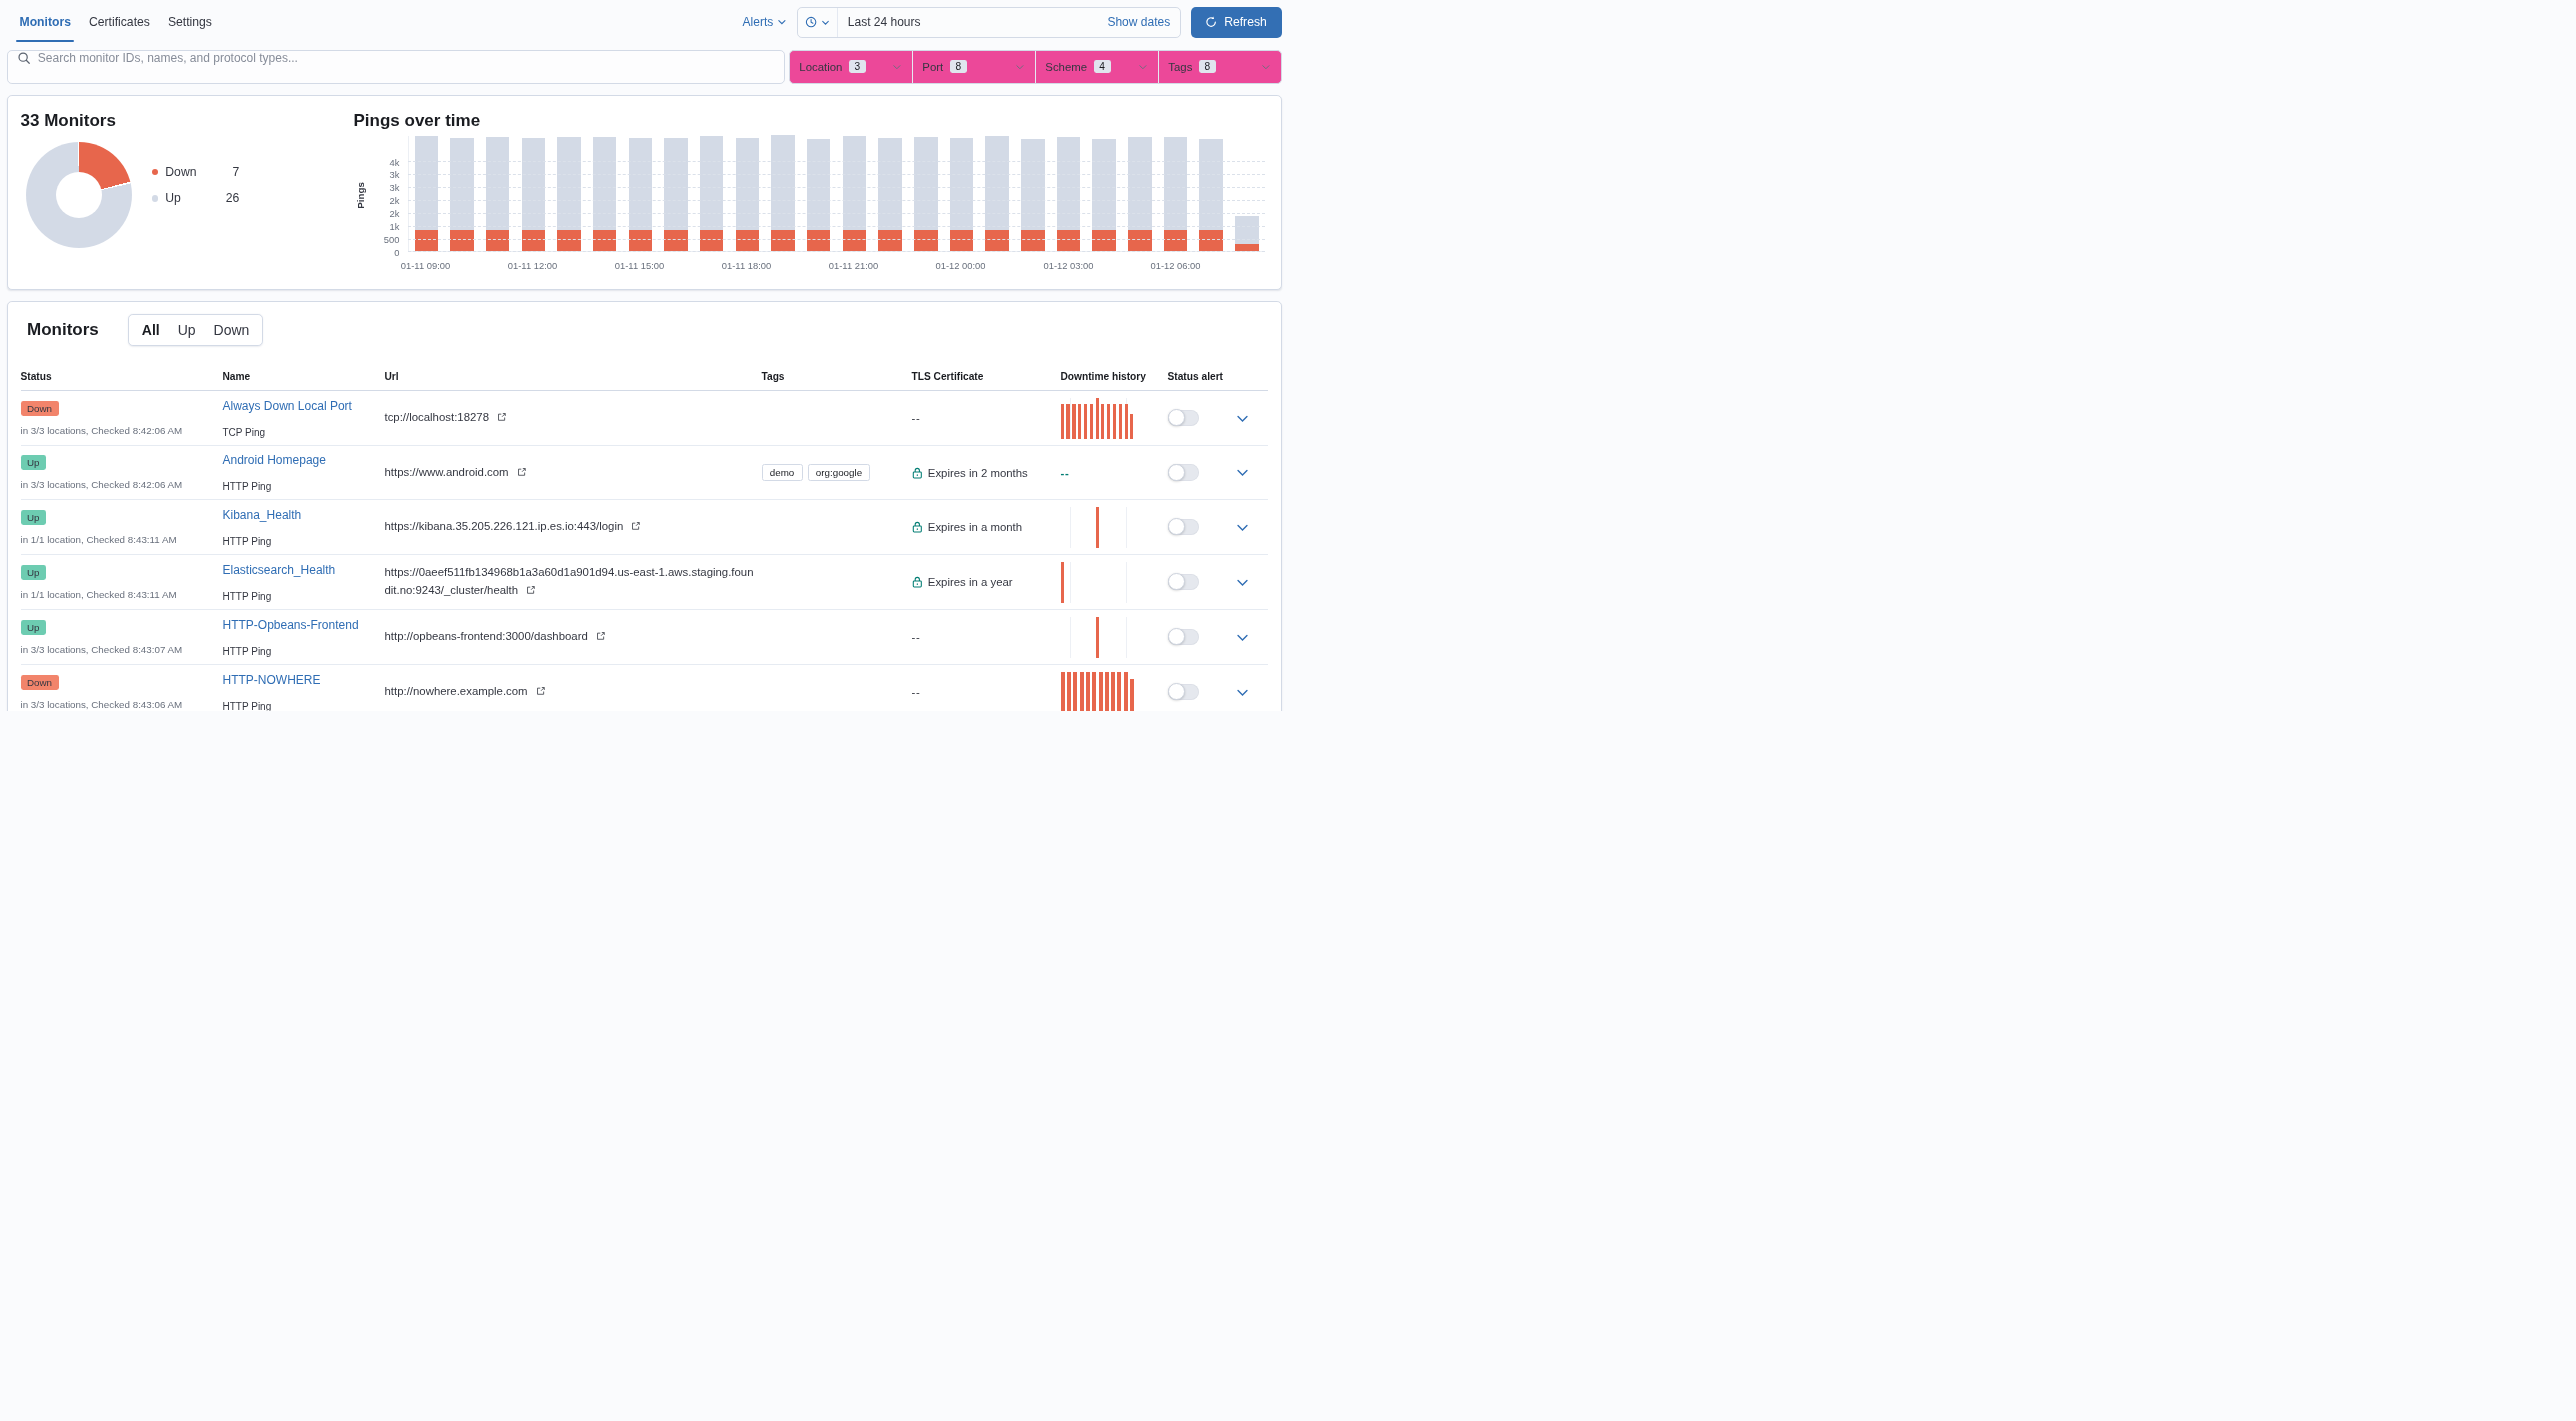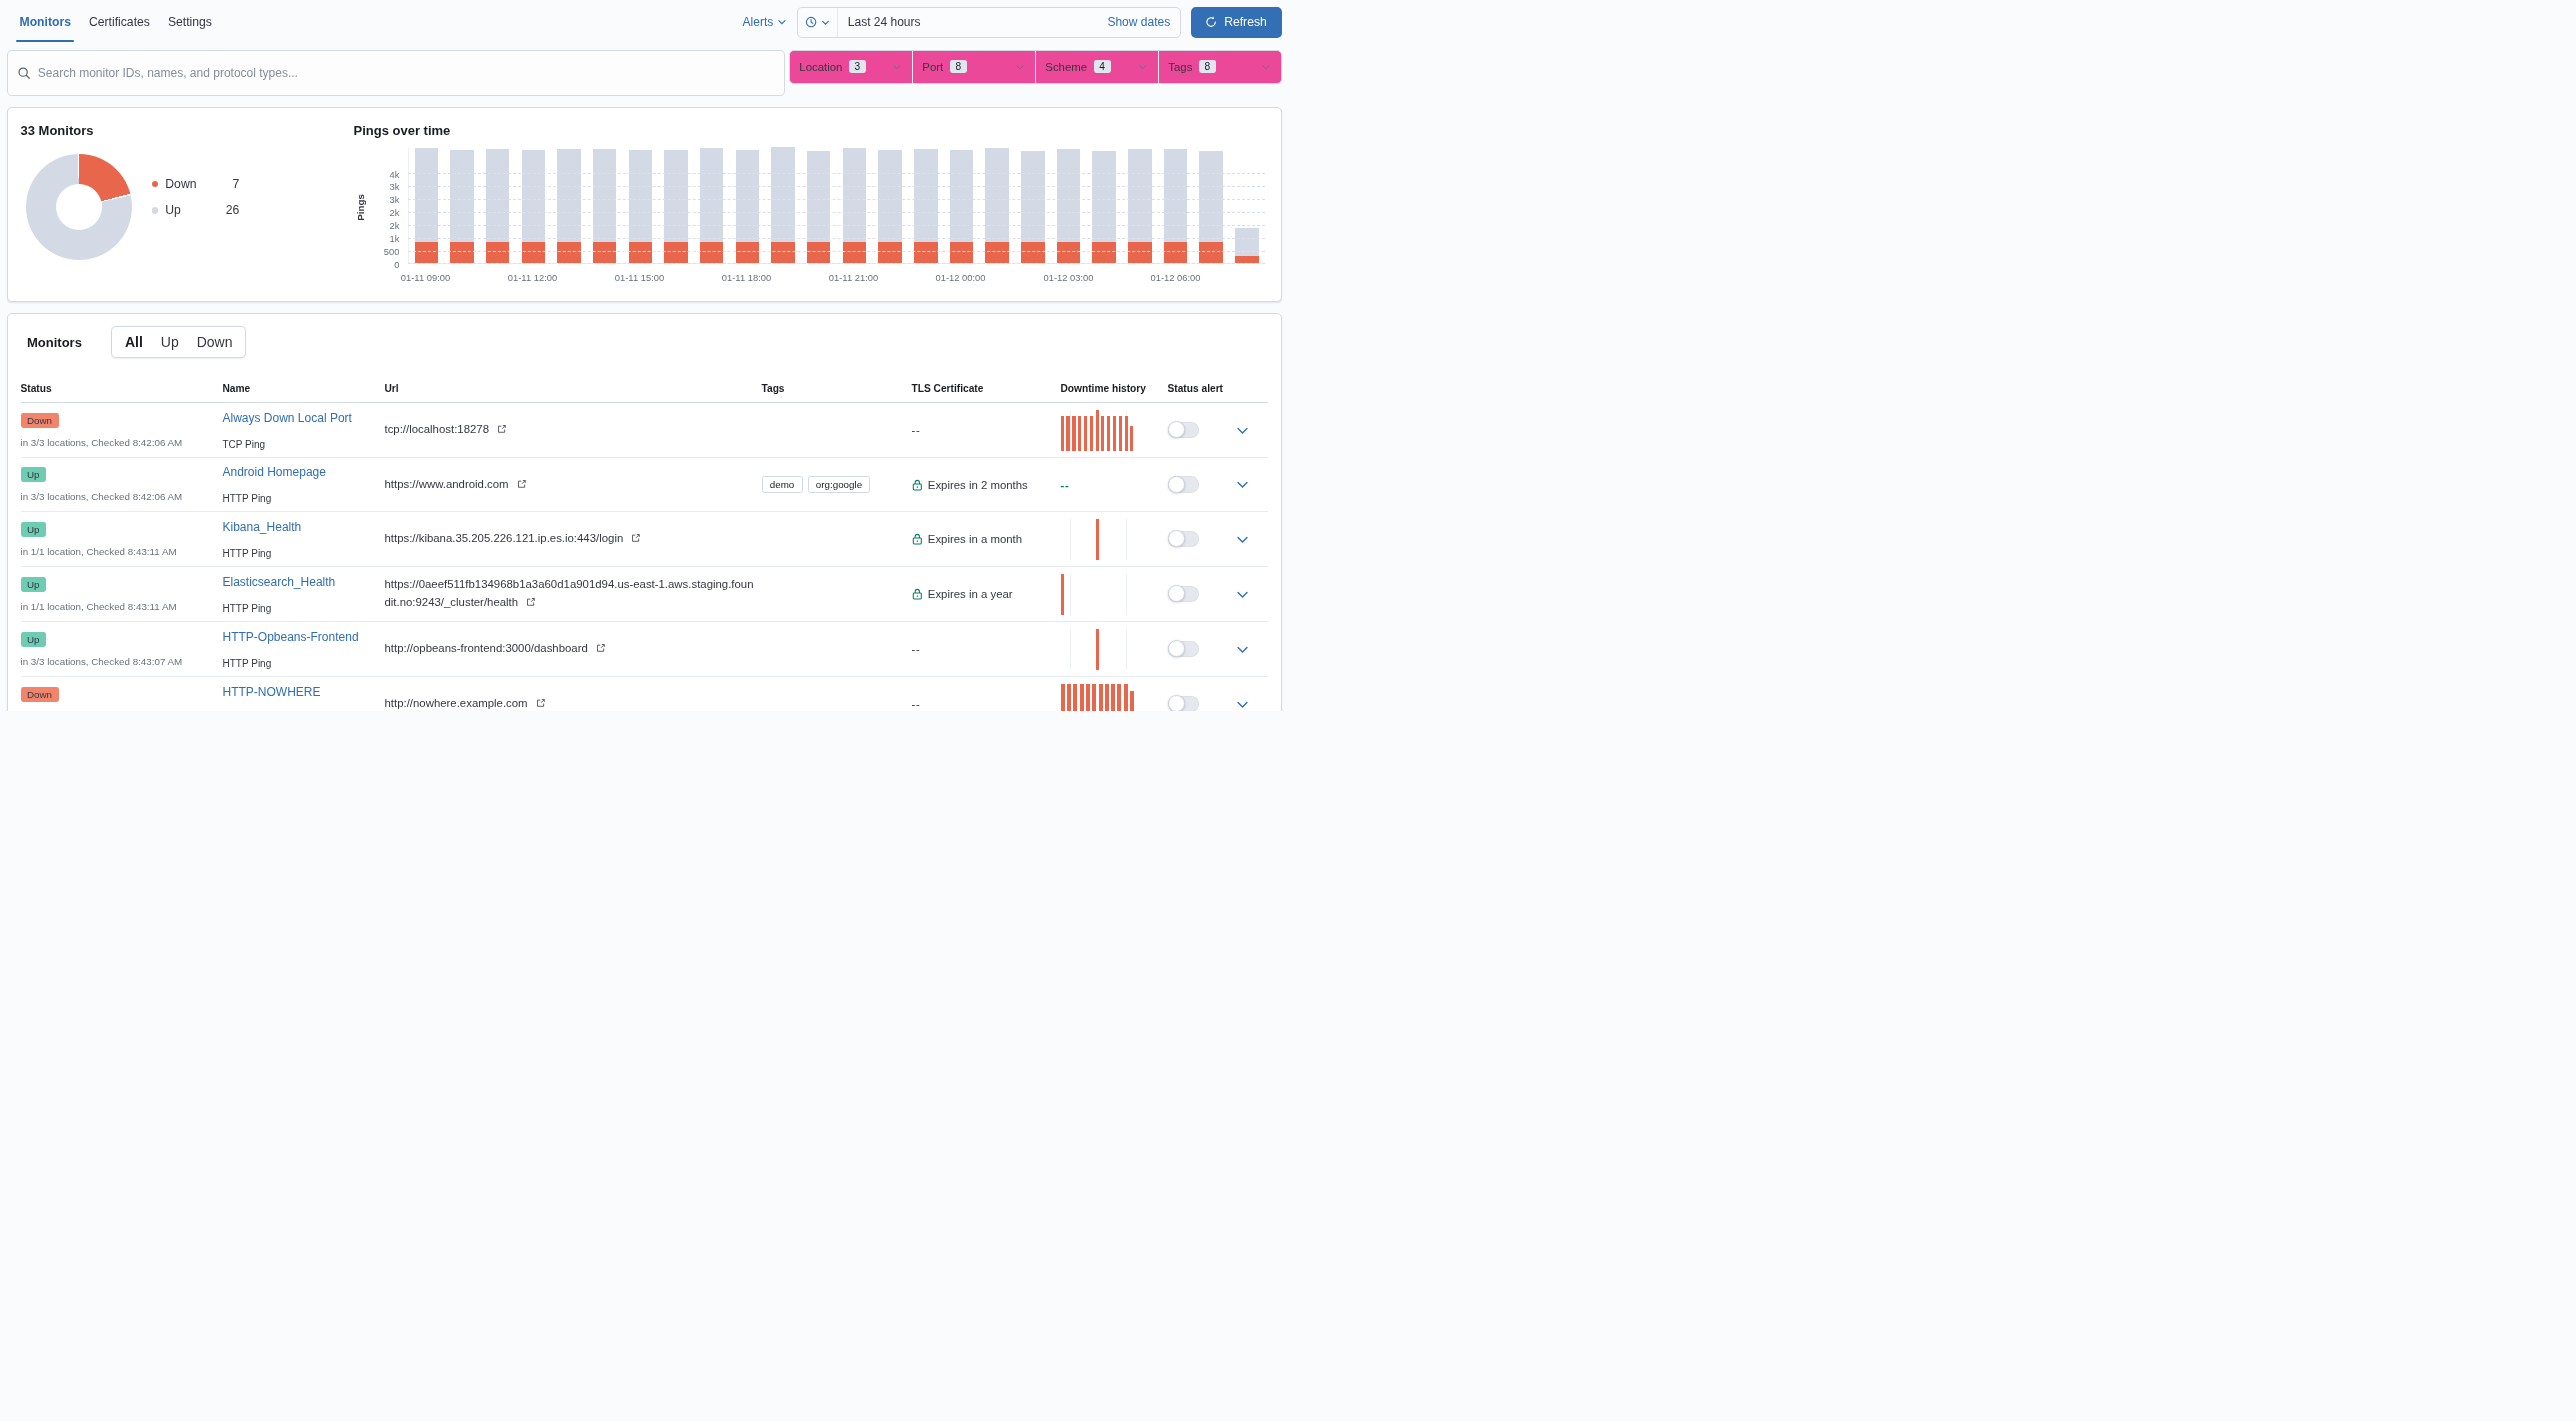--- a/index.html
+++ b/index.html
@@ -20,36 +20,36 @@
   .top-right{margin-left:auto;display:flex;align-items:center;gap:9.8px}
   .alerts{color:var(--primary);font-size:12px;display:flex;align-items:center;gap:4.1px;cursor:pointer}
   .datepicker{display:flex;align-items:center;width:384px;height:31px;background:#fbfcfd;border:0.8px solid var(--border);border-radius:4.9px;overflow:hidden}
   .dp-quick{display:flex;align-items:center;gap:3.3px;padding:0 7.3px;height:100%;border-right:0.8px solid #e4e9f2;cursor:pointer;color:var(--primary)}
   .dp-value{padding:0 9.8px;font-size:12px;color:var(--text);flex:1;cursor:pointer}
   .dp-showdates{padding:0 9.8px;color:var(--primary);font-size:12px;cursor:pointer;white-space:nowrap}
   .refresh-btn{display:flex;align-items:center;gap:6.5px;height:31px;padding:0 14.7px;background:#336fb4;color:#fff;border:none;border-radius:4.9px;font-size:12.2px;cursor:pointer;font-family:inherit}
 
   
   .searchrow{display:flex;gap:3.3px;padding:5.7px 6.5px 11.4px}
-  .searchbox{flex:1;display:flex;align-items:center;gap:6.5px;height:46px;background:#fdfdfe;border:0.8px solid var(--border);border-radius:4.9px;padding:0 9.8px}
+  .searchbox{flex:1;display:flex;align-items:flex-start;gap:6.5px;height:34px;background:#fdfdfe;border:0.8px solid var(--border);border-radius:4.9px;padding:0 9.8px}
   .searchbox input{border:none;outline:none;background:transparent;flex:1;font-size:12px;font-family:inherit;color:var(--text)}
   .searchbox input::placeholder{color:#878d99}
   .filtergroup{display:flex;width:493px;height:34px;background:#ec4899;border:0.8px solid var(--border);border-radius:4.9px;overflow:hidden}
   .filter{flex:1;display:flex;align-items:center;gap:6.5px;padding:0 9.8px;border-right:0.8px solid #e4e9f2;cursor:pointer}
   .filter:last-child{border-right:none}
   .filter .flabel{font-size:11.4px;color:var(--text)}
   .fcount{background:#e0e5ee;border-radius:2.4px;padding:0.8px 5.7px;font-size:10.2px;color:var(--text-strong)}
   .filter .chev{margin-left:auto;color:var(--subdued)}
 
   
   .panel{background:var(--panel);border:0.8px solid var(--border);border-radius:4.9px;margin:0 6.5px;box-shadow:0 1.6px 1.6px -0.8px rgba(152,162,179,.25);position:relative}
   #panel-overview{height:195px}
   #panel-monitors{margin-top:11.4px;height:457px;padding:11.4px 13px;overflow:hidden}
 
-  .h2{font-size:13px;font-weight:700;color:var(--text-strong)}
+  .h2{font-size:17px;font-weight:700;color:var(--text-strong)}
   #snapshot-title{position:absolute;left:13px;top:14.7px}
   #pings-title{position:absolute;left:346px;top:14.7px}
 
   
   #donut{position:absolute;left:18px;top:46px;width:106px;height:106px;border-radius:50%}
   #donut::after{content:"";position:absolute;inset:30px;background:#fff;border-radius:50%}
   #legend{position:absolute;left:144px;top:69px;display:flex;flex-direction:column;gap:12.2px}
   .legend-item{display:flex;align-items:center;font-size:12.2px;color:var(--text)}
   .legend-dot{width:6.5px;height:6.5px;border-radius:50%;margin-right:7.3px}
   .legend-label{width:51px}

